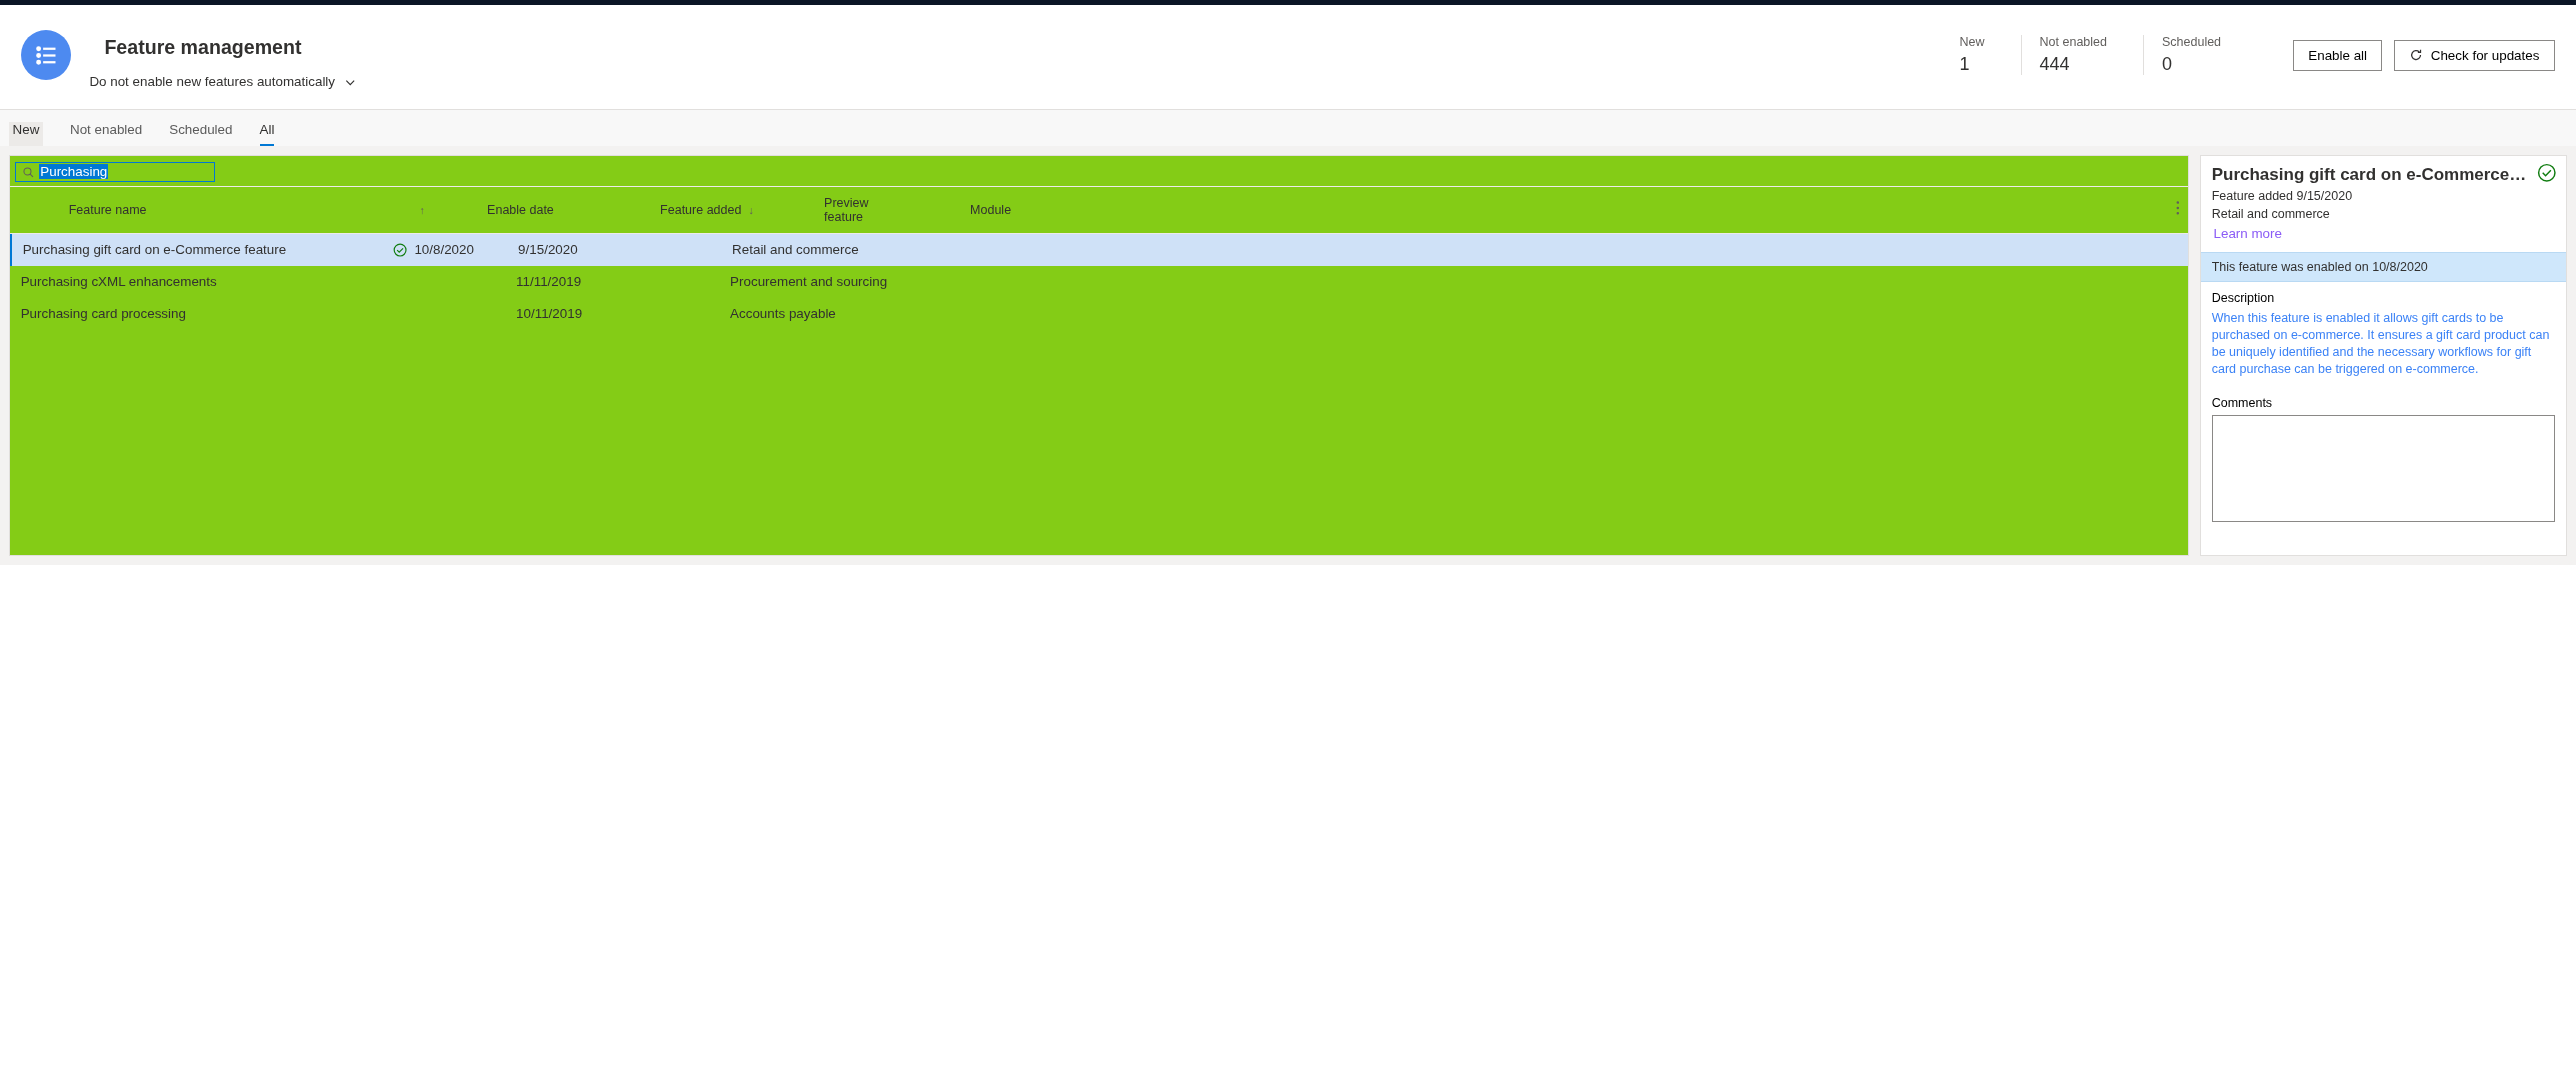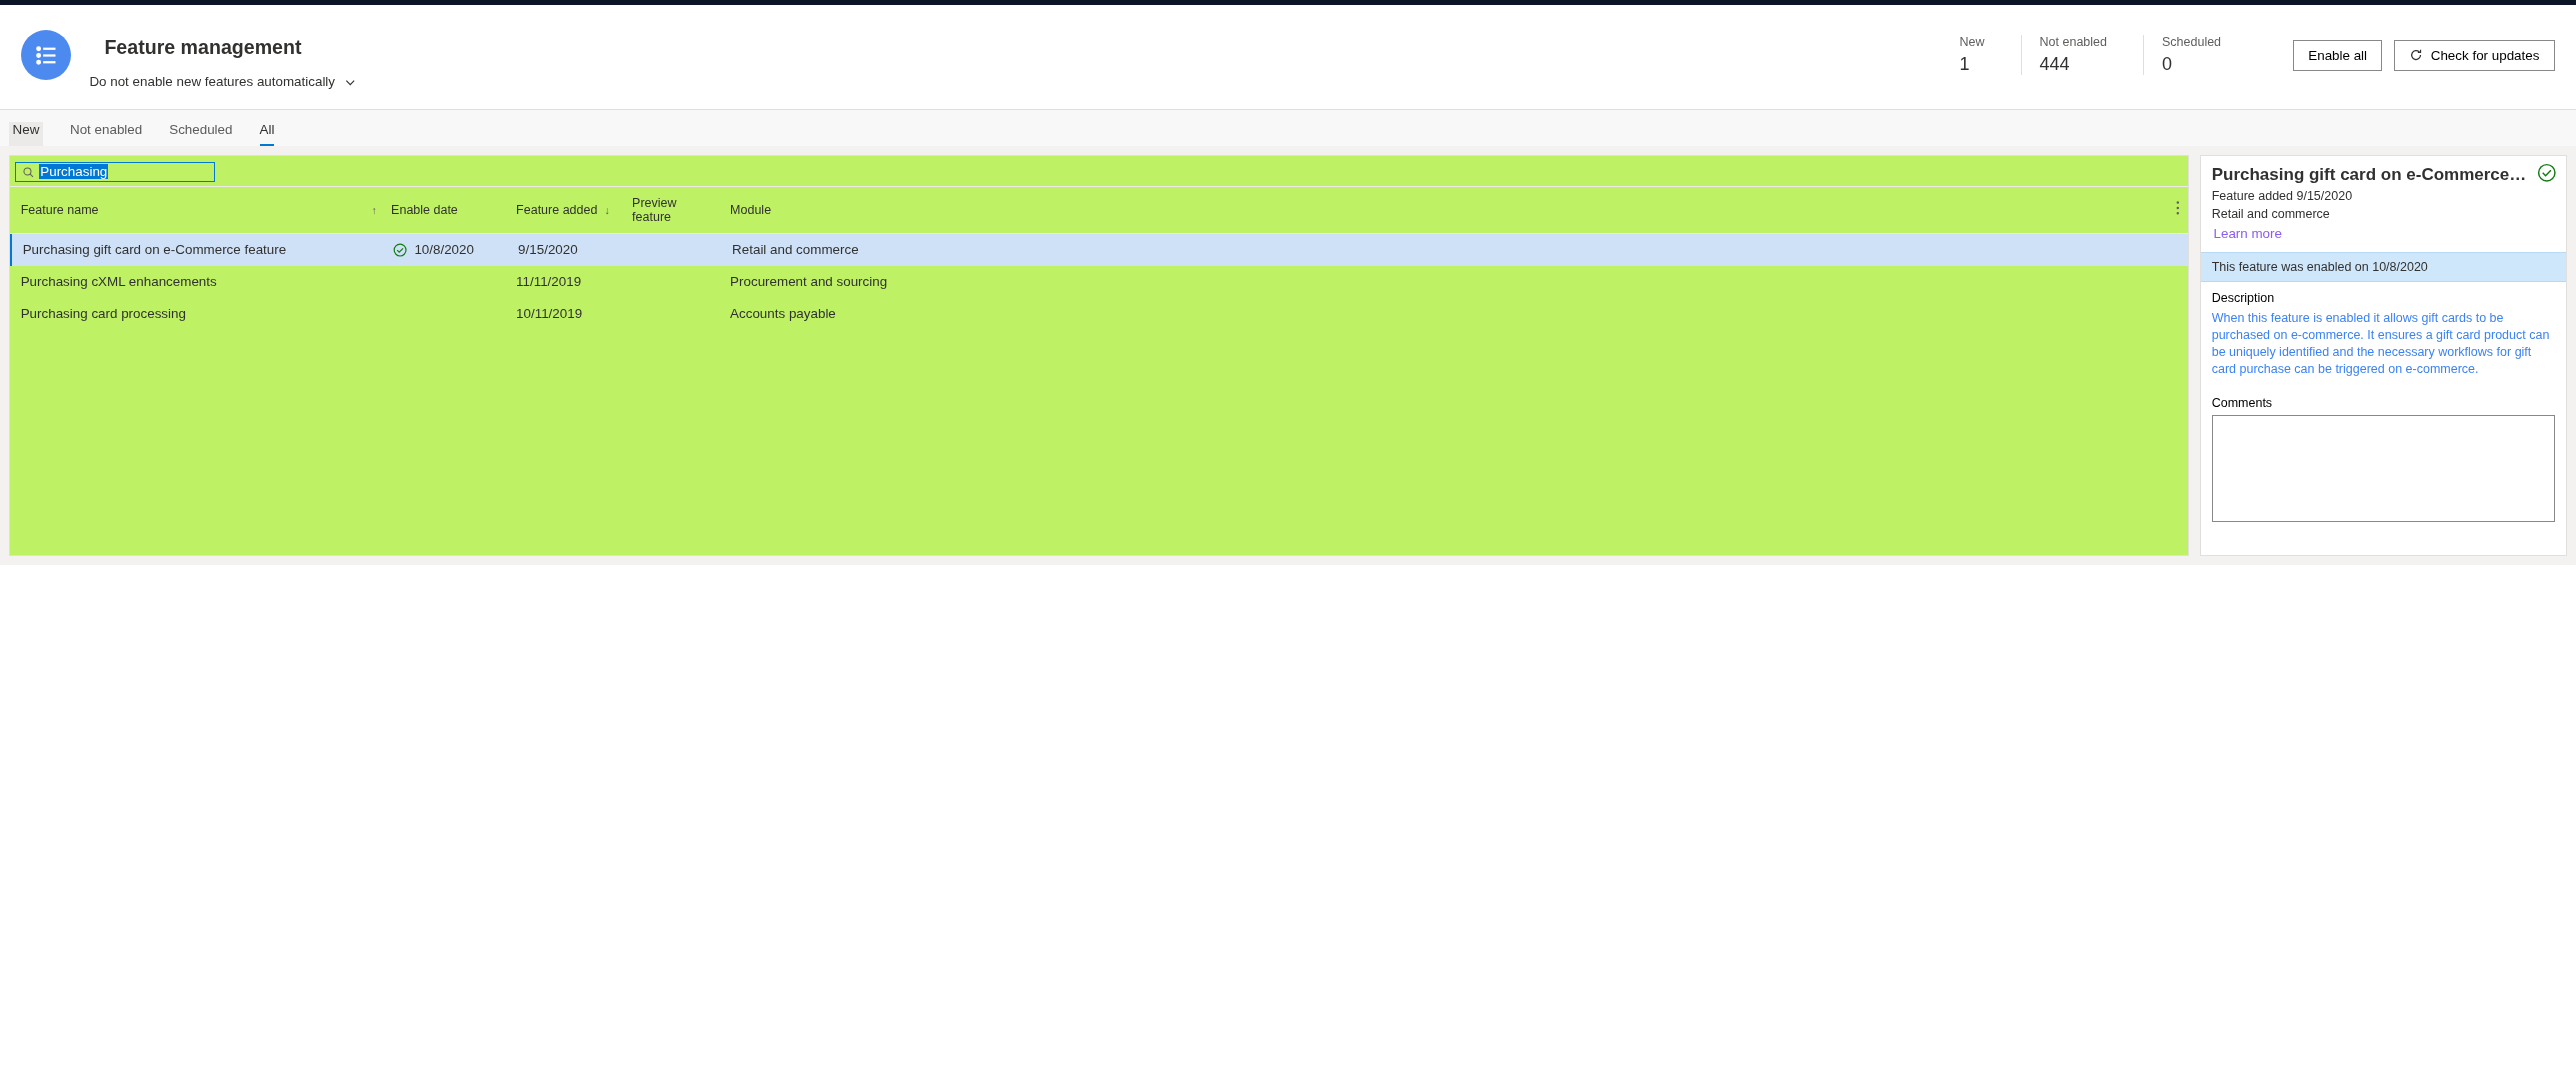--- a/index.html
+++ b/index.html
@@ -119,21 +119,21 @@
 
   .content {
     display: flex;
     gap: 10.7px;
     padding: 9px;
     align-items: flex-start;
     background: #f3f2f1;
   }
   .grid-panel {
     flex: 1;
-    background: #bef264;
+    background: #84cc16;
     border: 0.9px solid #e1dfdd;
     min-height: 401px;
   }
   .search-wrap {
     padding: 5.3px 5.3px 3.6px 5.3px;
   }
   .search-box {
     width: 200px;
     border: 0.9px solid #0078d4;
     display: flex;
@@ -155,20 +155,21 @@
     border-bottom: 0.9px solid #edebe9;
     font-size: 12.5px;
     color: #323130;
     position: relative;
   }
   .gh-cell {
     padding: 9px 7.1px;
     display: flex;
     align-items: center;
     gap: 7px;
+    margin-left: 48px;
   }
   .col-name { width: 374px; padding-left: 10.7px; }
   .col-enable { width: 125px; }
   .col-added { width: 116px; }
   .col-preview { width: 98px; }
   .col-module { flex: 1; }
   .sort-arrow { font-size: 10.7px; color: #605e5c; }
   .grid-more {
     position: absolute;
     right: 5.3px;

